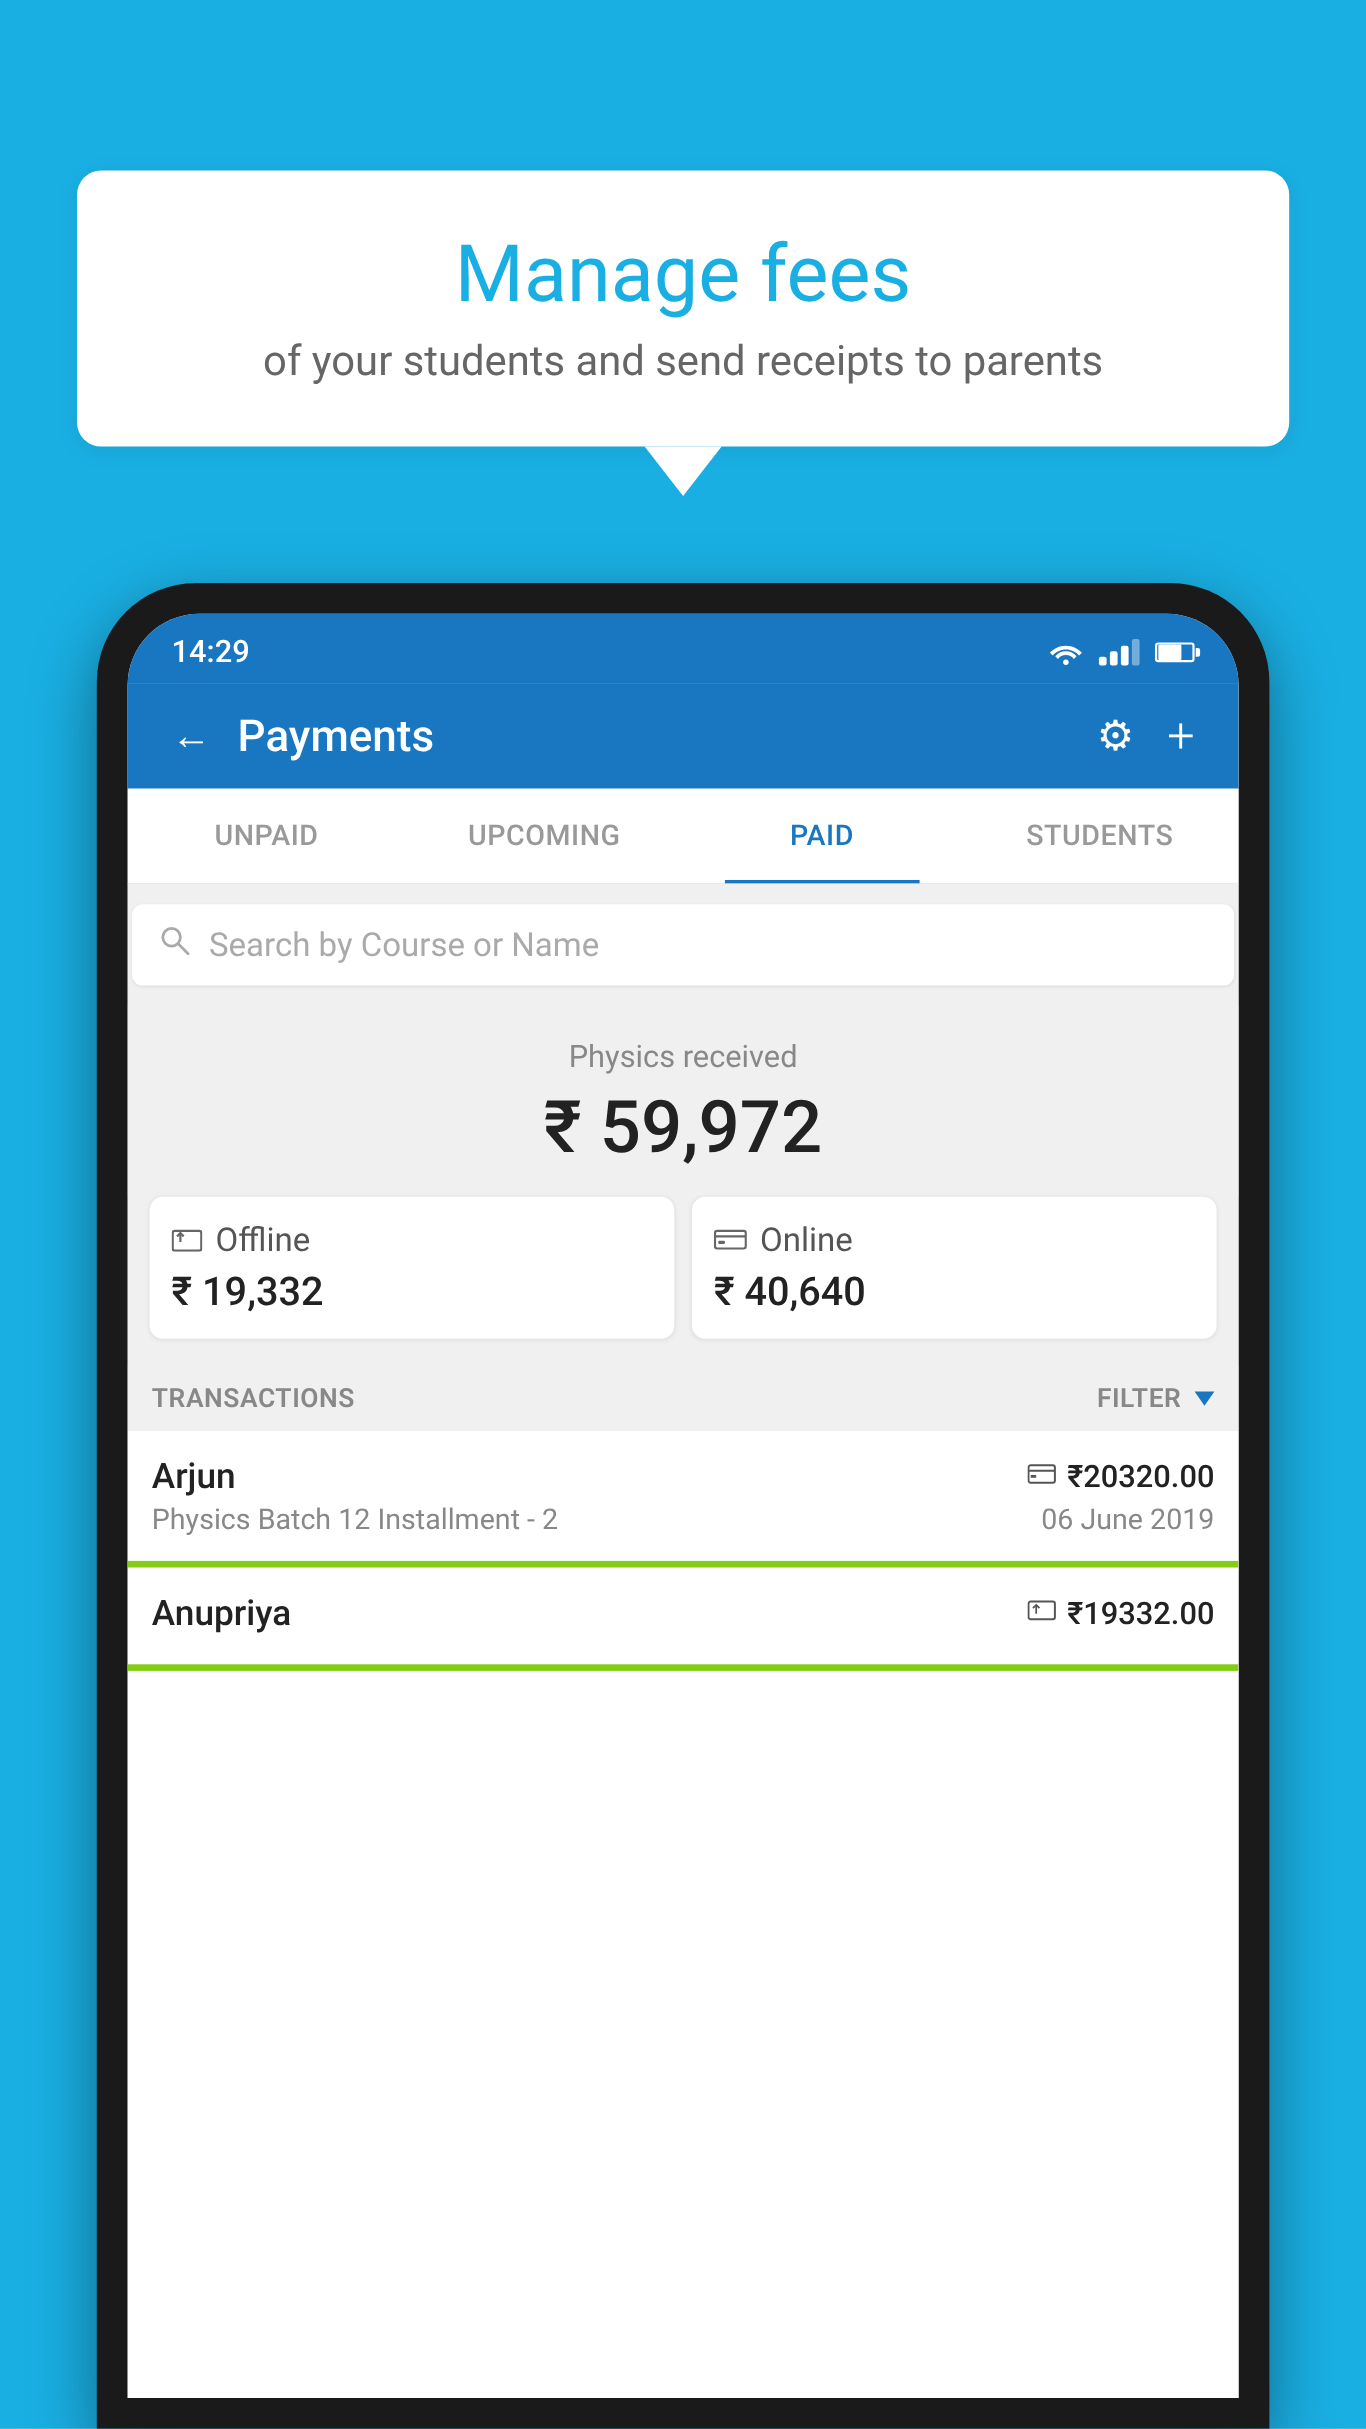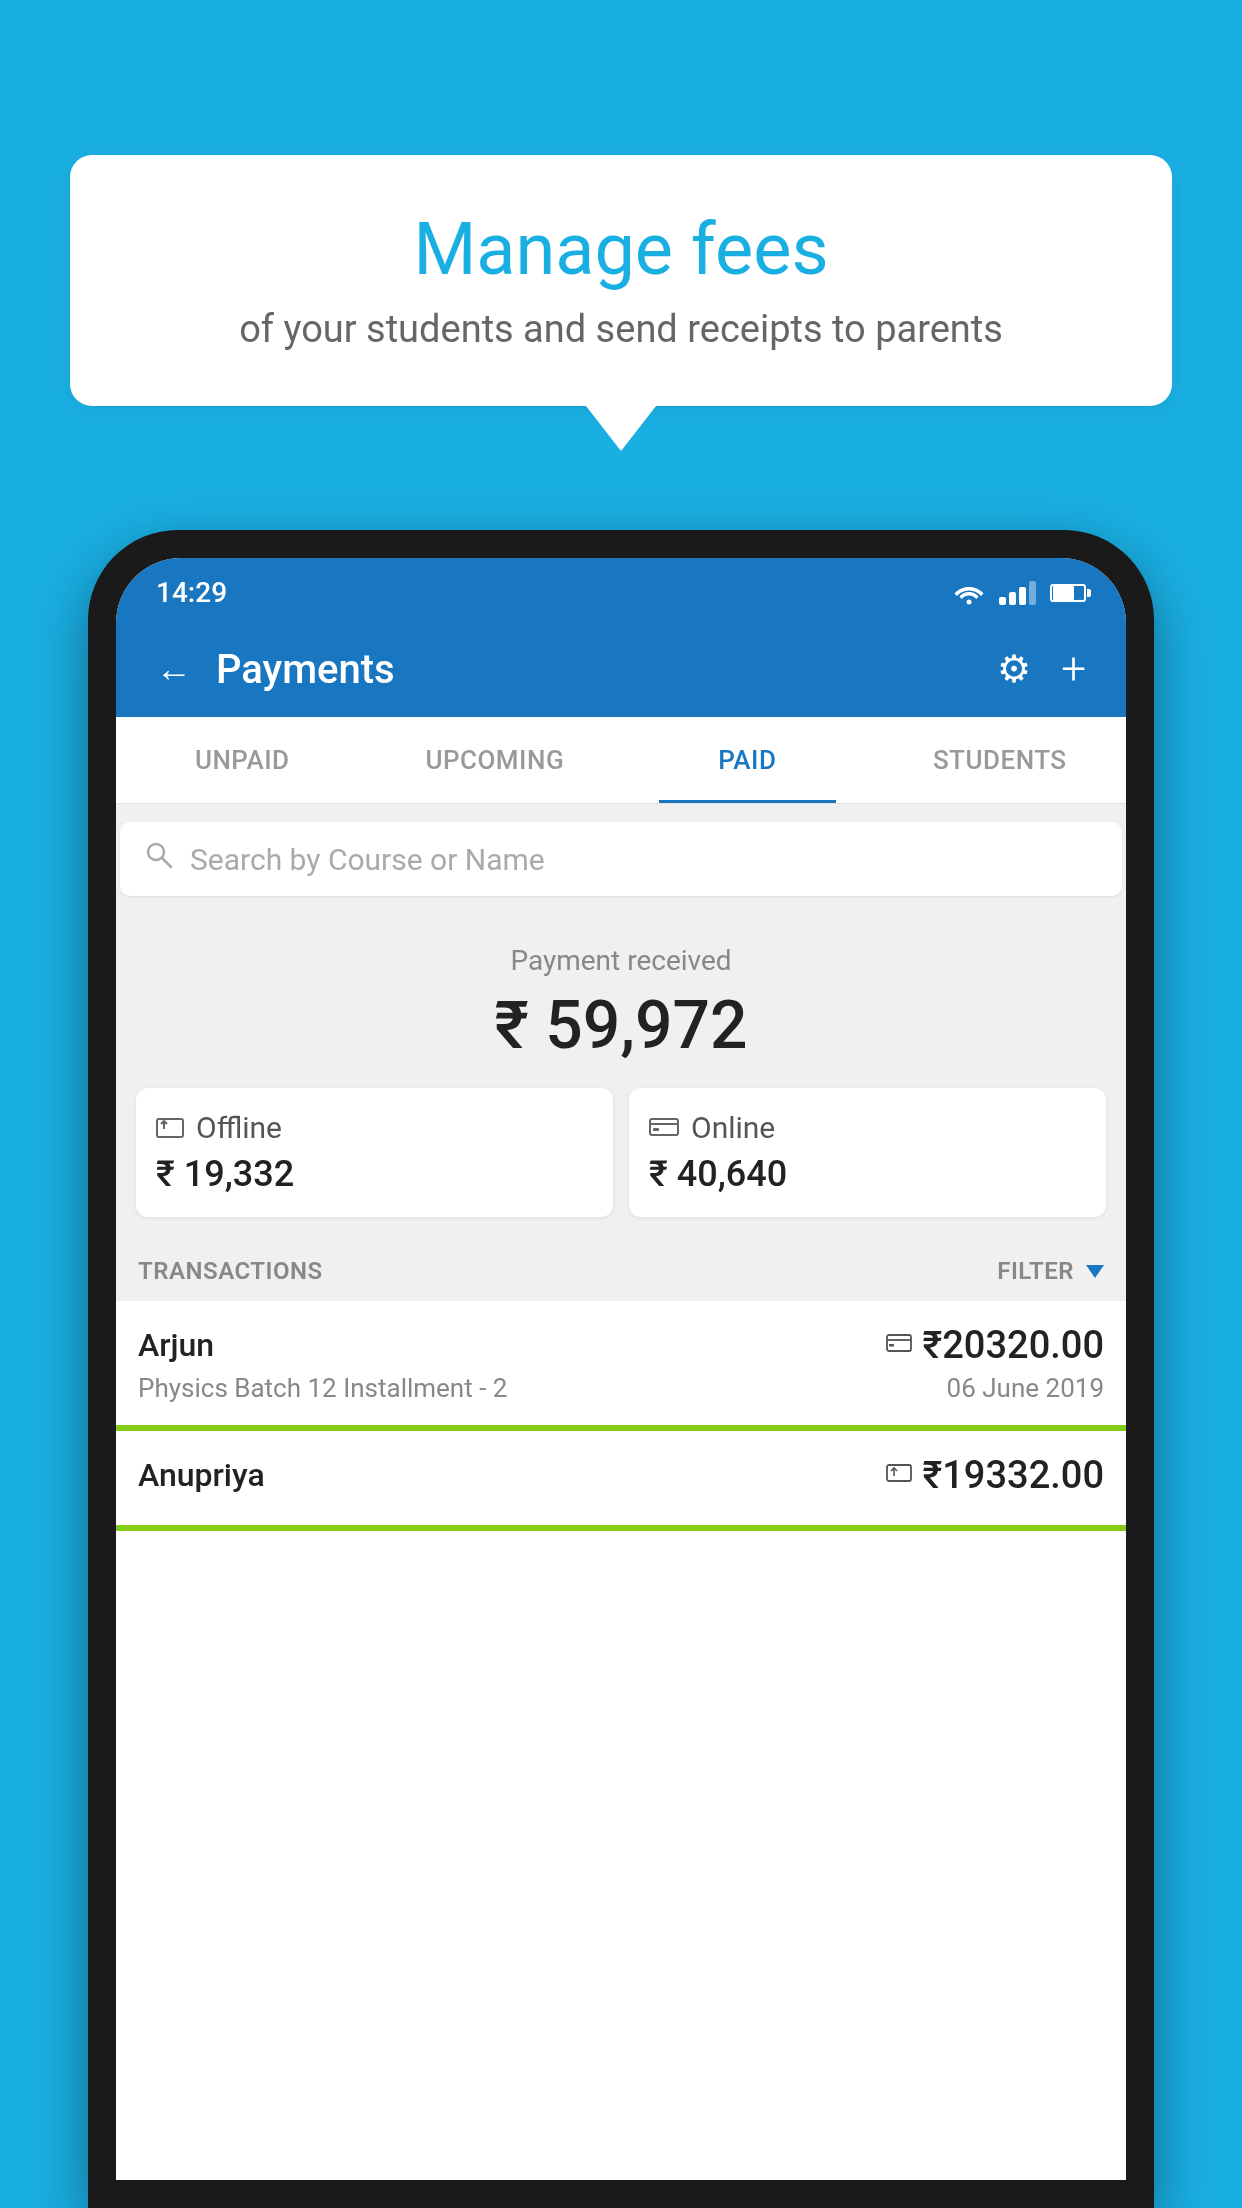--- a/index.html
+++ b/index.html
@@ -362,21 +362,21 @@
       font-weight: 500;
     }
 
     .transaction-amount-wrap {
       display: flex;
       align-items: center;
       gap: 10px;
     }
 
     .transaction-amount {
-      font-size: 38px;
+      font-size: 28px;
       color: #222;
       font-weight: 500;
     }
 
     .transaction-row-bottom {
       display: flex;
       justify-content: space-between;
       align-items: center;
     }
 
@@ -451,21 +451,21 @@
         <span class="search-icon-wrap">
           <svg width="30" height="30" viewBox="0 0 30 30" fill="none">
             <circle cx="12" cy="12" r="8" stroke="#aaa" stroke-width="2.5"></circle>
             <line x1="18" y1="18" x2="27" y2="27" stroke="#aaa" stroke-width="2.5" stroke-linecap="round"></line>
           </svg>
         </span>
         <span class="search-placeholder">Search by Course or Name</span>
       </div>
 
       <div class="payment-received-section">
-        <div class="payment-received-label">Payment received</div>
+        <div class="payment-received-label">Physics received</div>
         <div class="payment-received-amount">₹ 59,972</div>
       </div>
 
       <div class="cards-row">
 
         <div class="payment-card">
           <div class="card-header-row">
             <span class="card-icon">
               <svg width="28" height="22" viewBox="0 0 28 22" fill="none">
                 <rect x="1" y="3" width="26" height="18" rx="2" stroke="#666" stroke-width="2"></rect>

